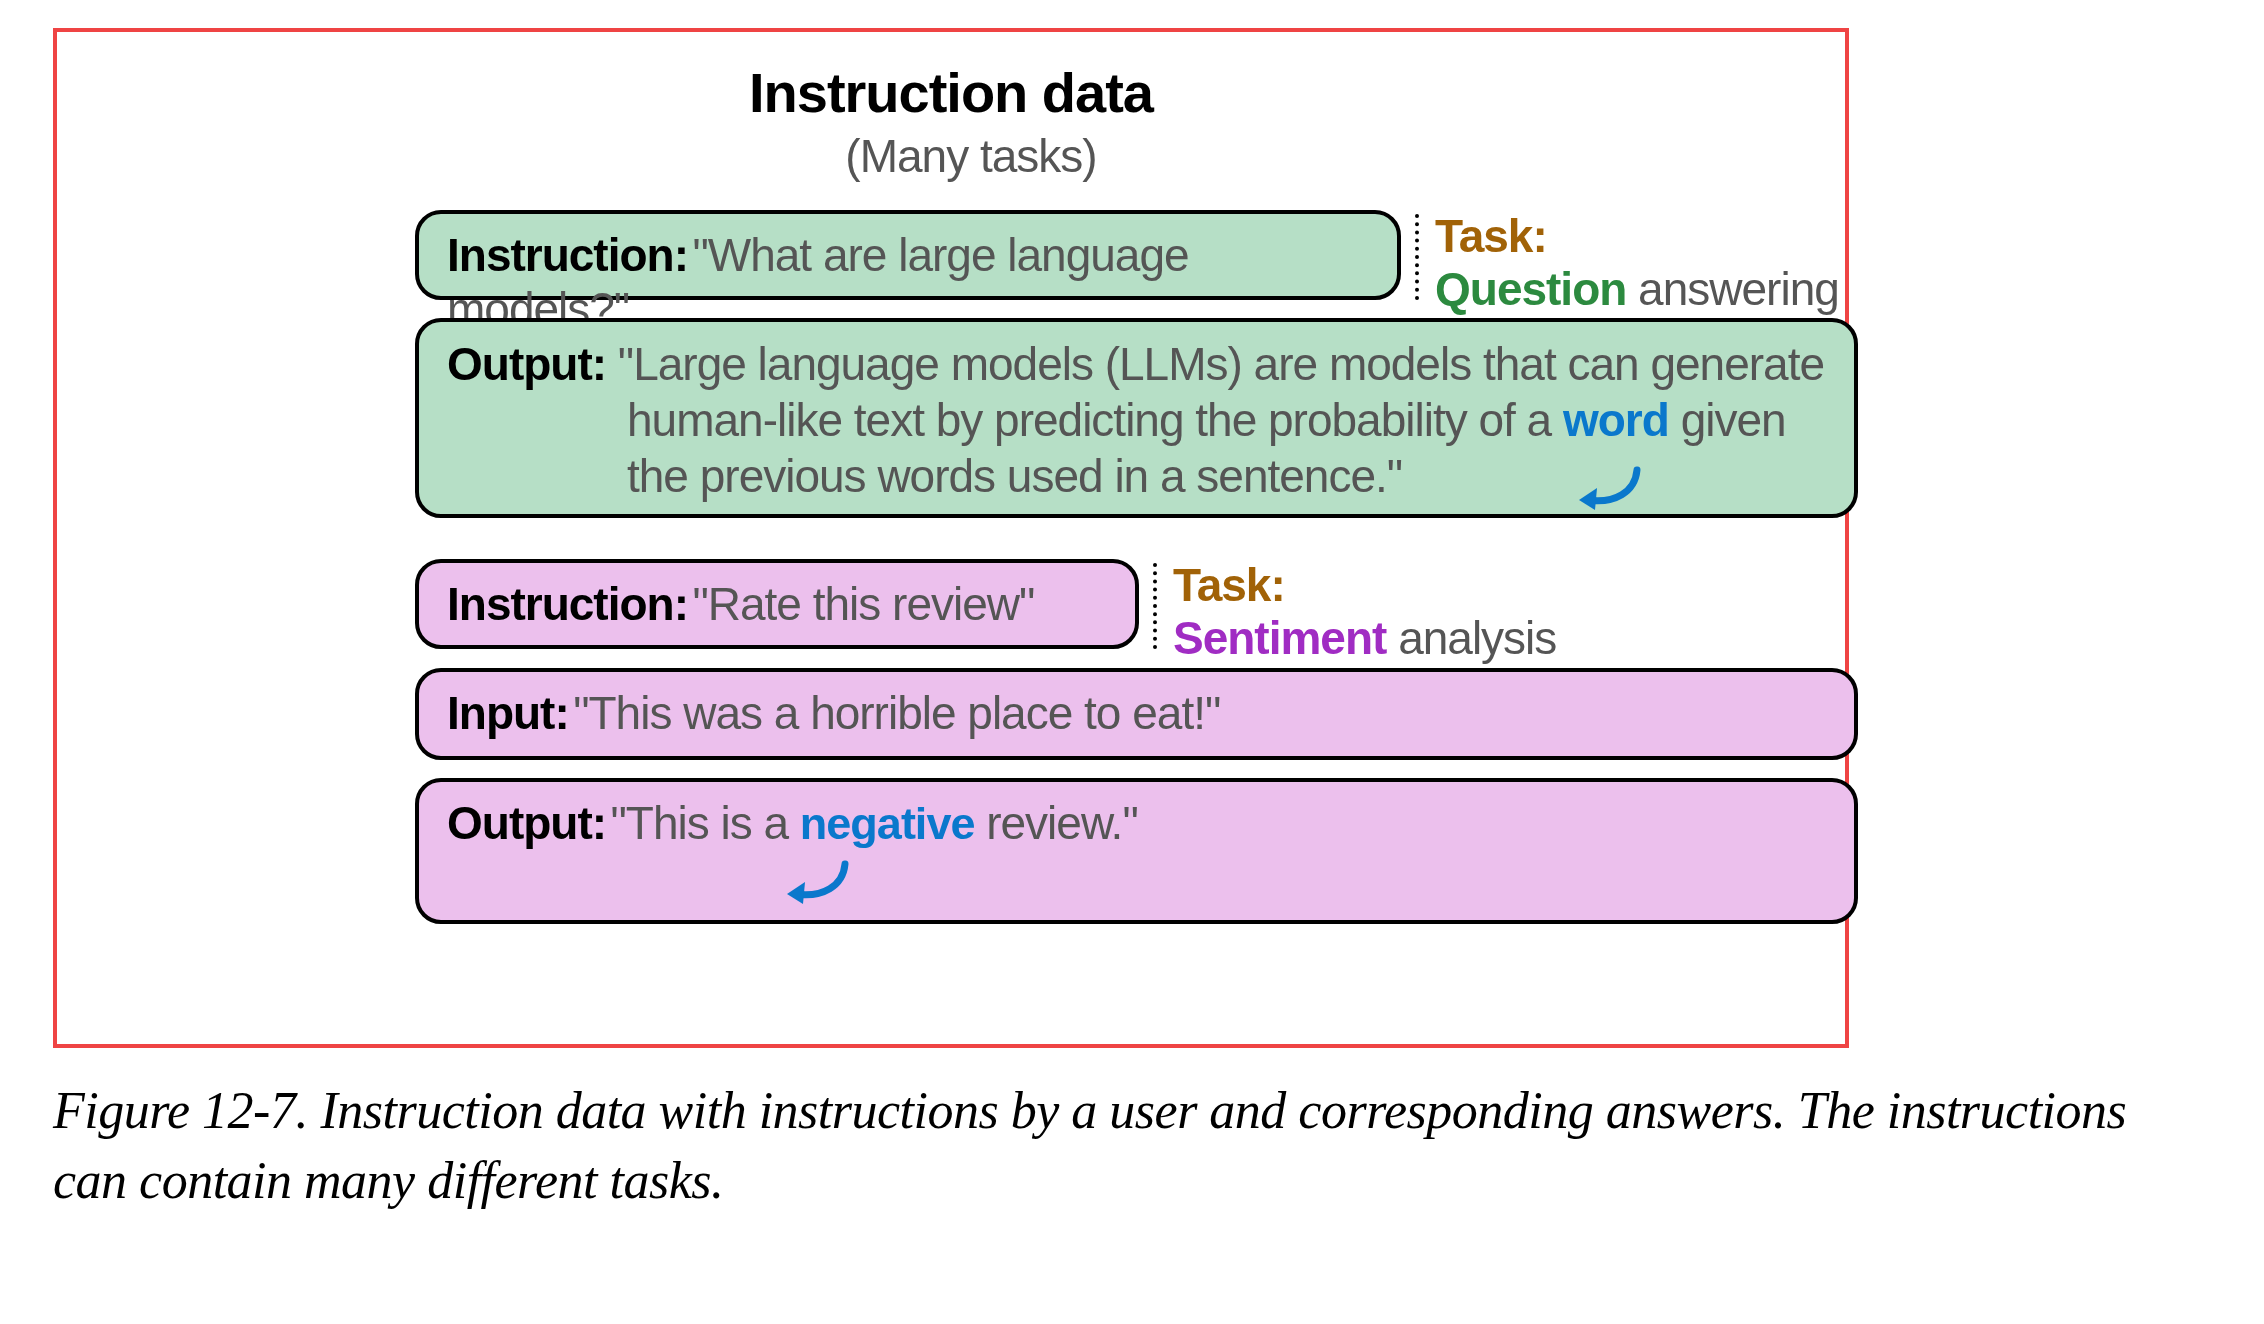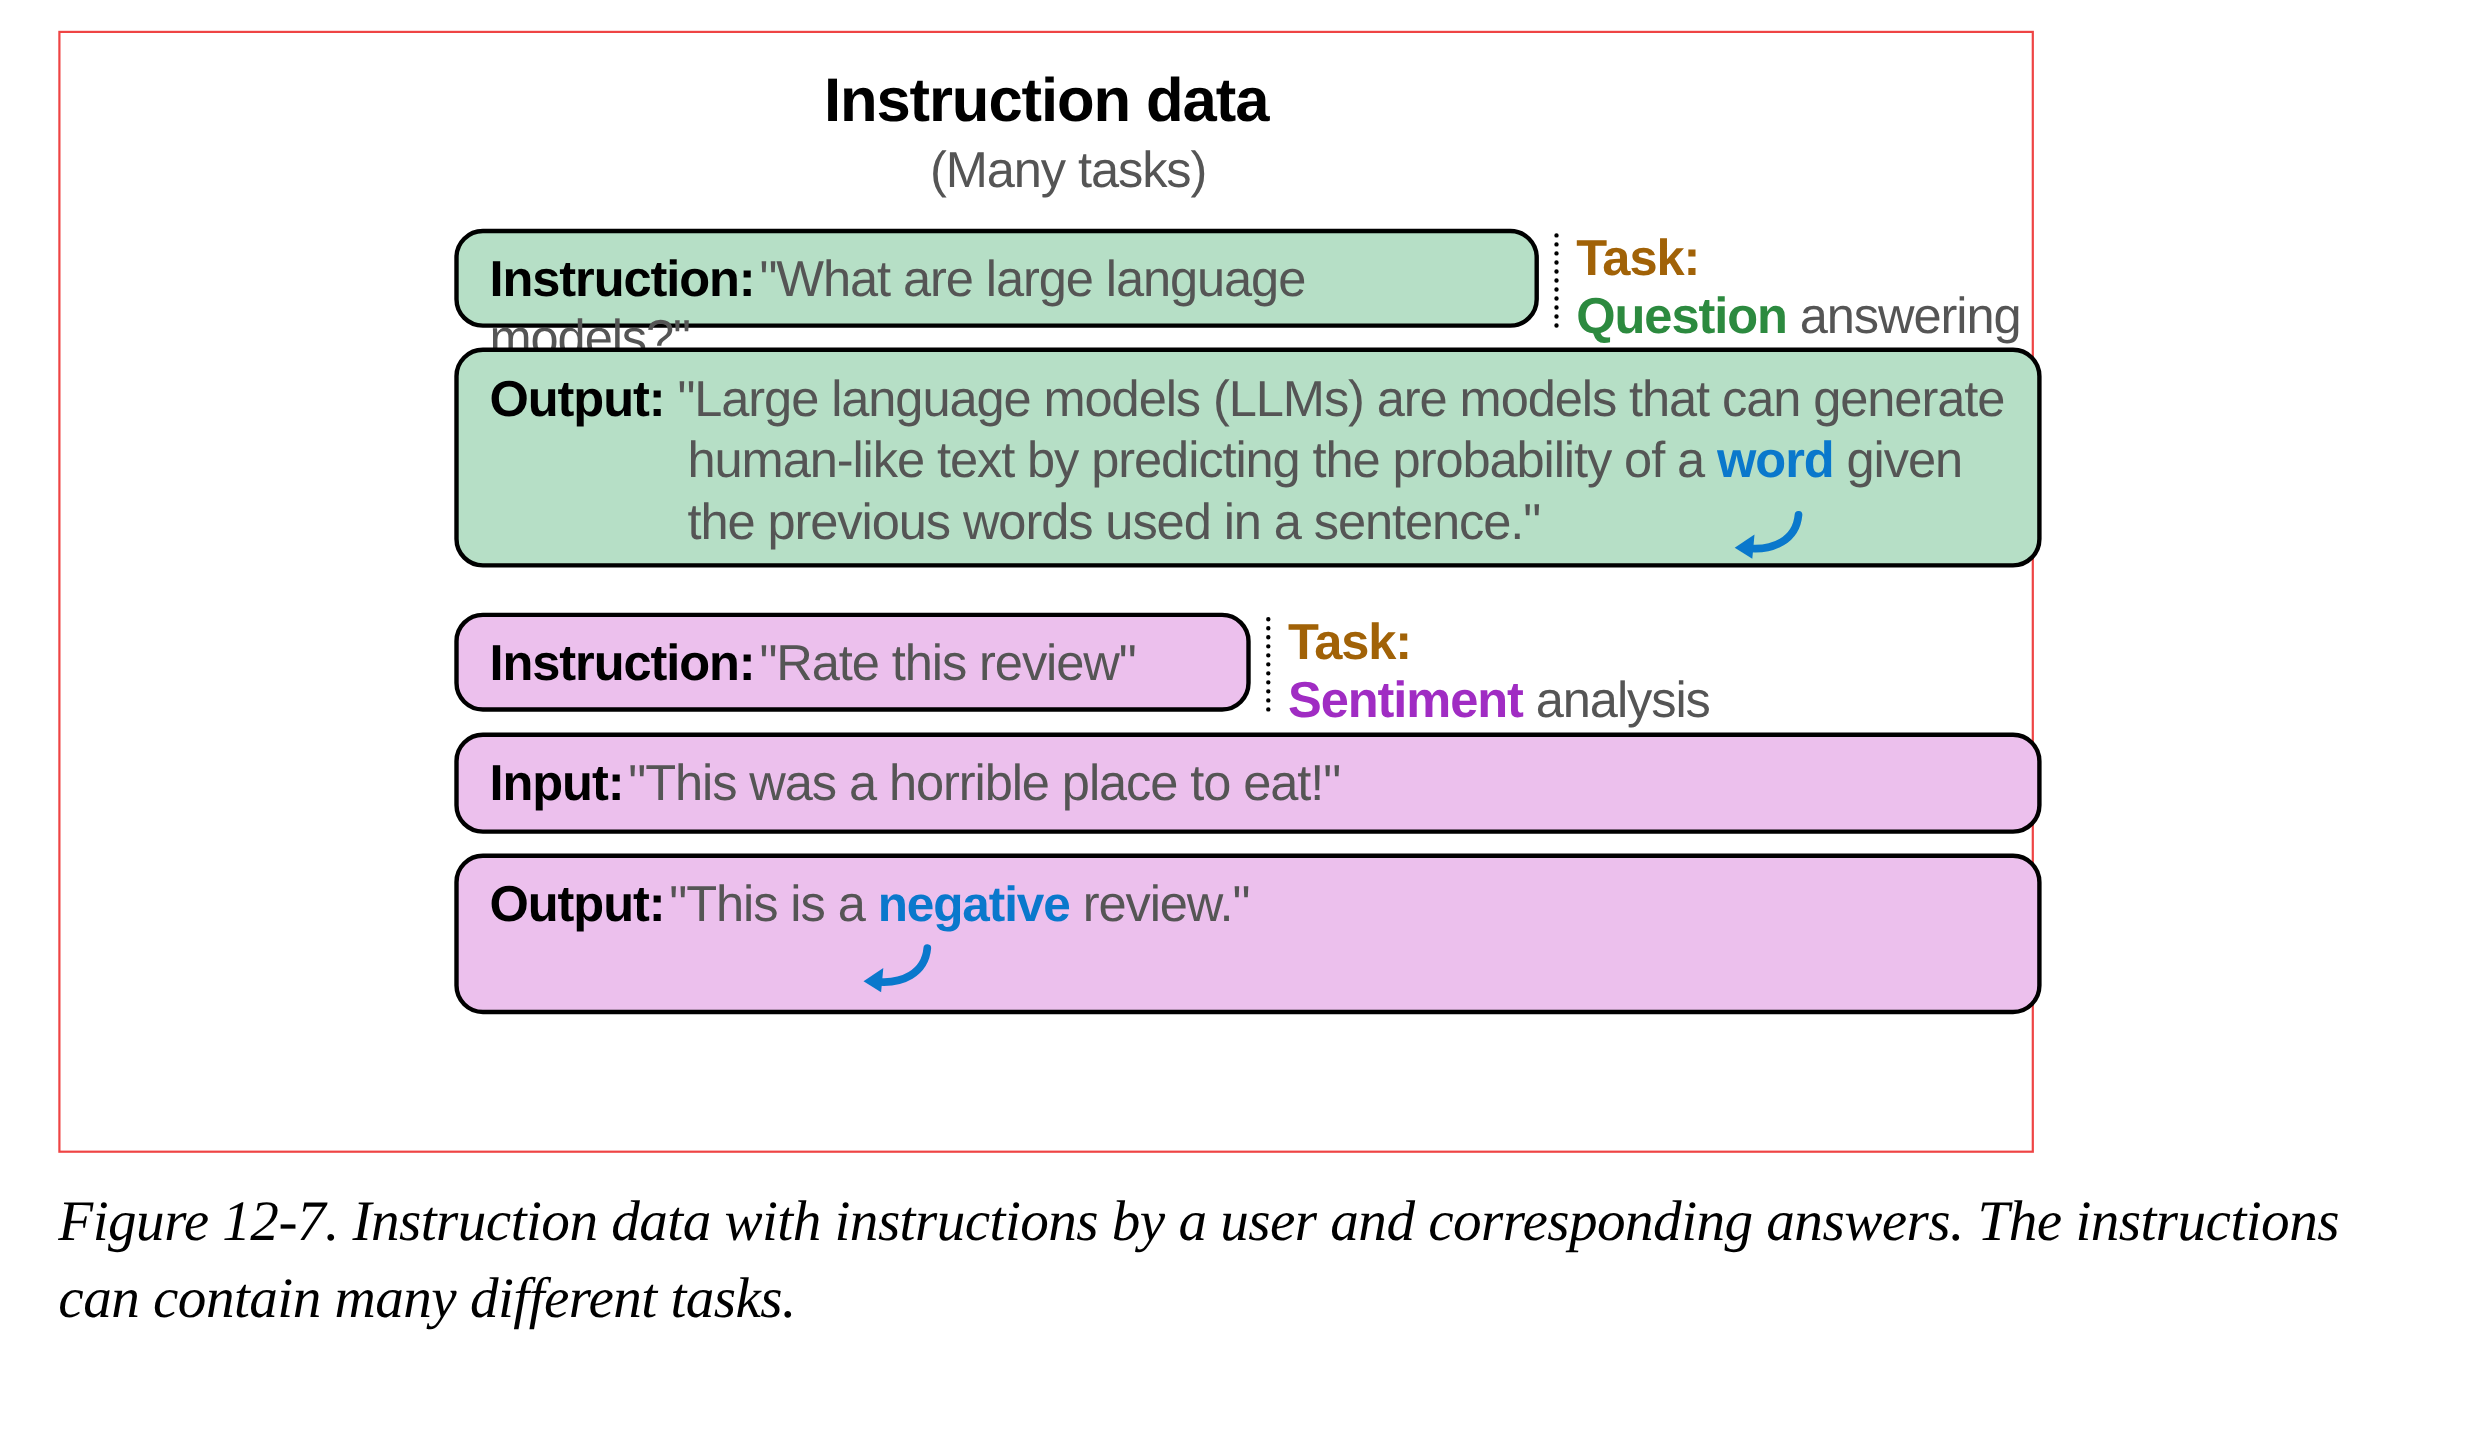--- a/index.html
+++ b/index.html
@@ -9,21 +9,21 @@
     width: 2264px;
     height: 1324px;
     position: relative;
   }
   .frame {
     position: absolute;
     left: 53px;
     top: 28px;
     width: 1796px;
     height: 1020px;
-    border: 2px solid #ef4444;
+    border: 4px solid #ef4444;
   }
   .header {
     position: absolute;
     top: 28px;
     left: 0;
     width: 100%;
     text-align: center;
   }
   .header-title {
     font-size: 56px;

